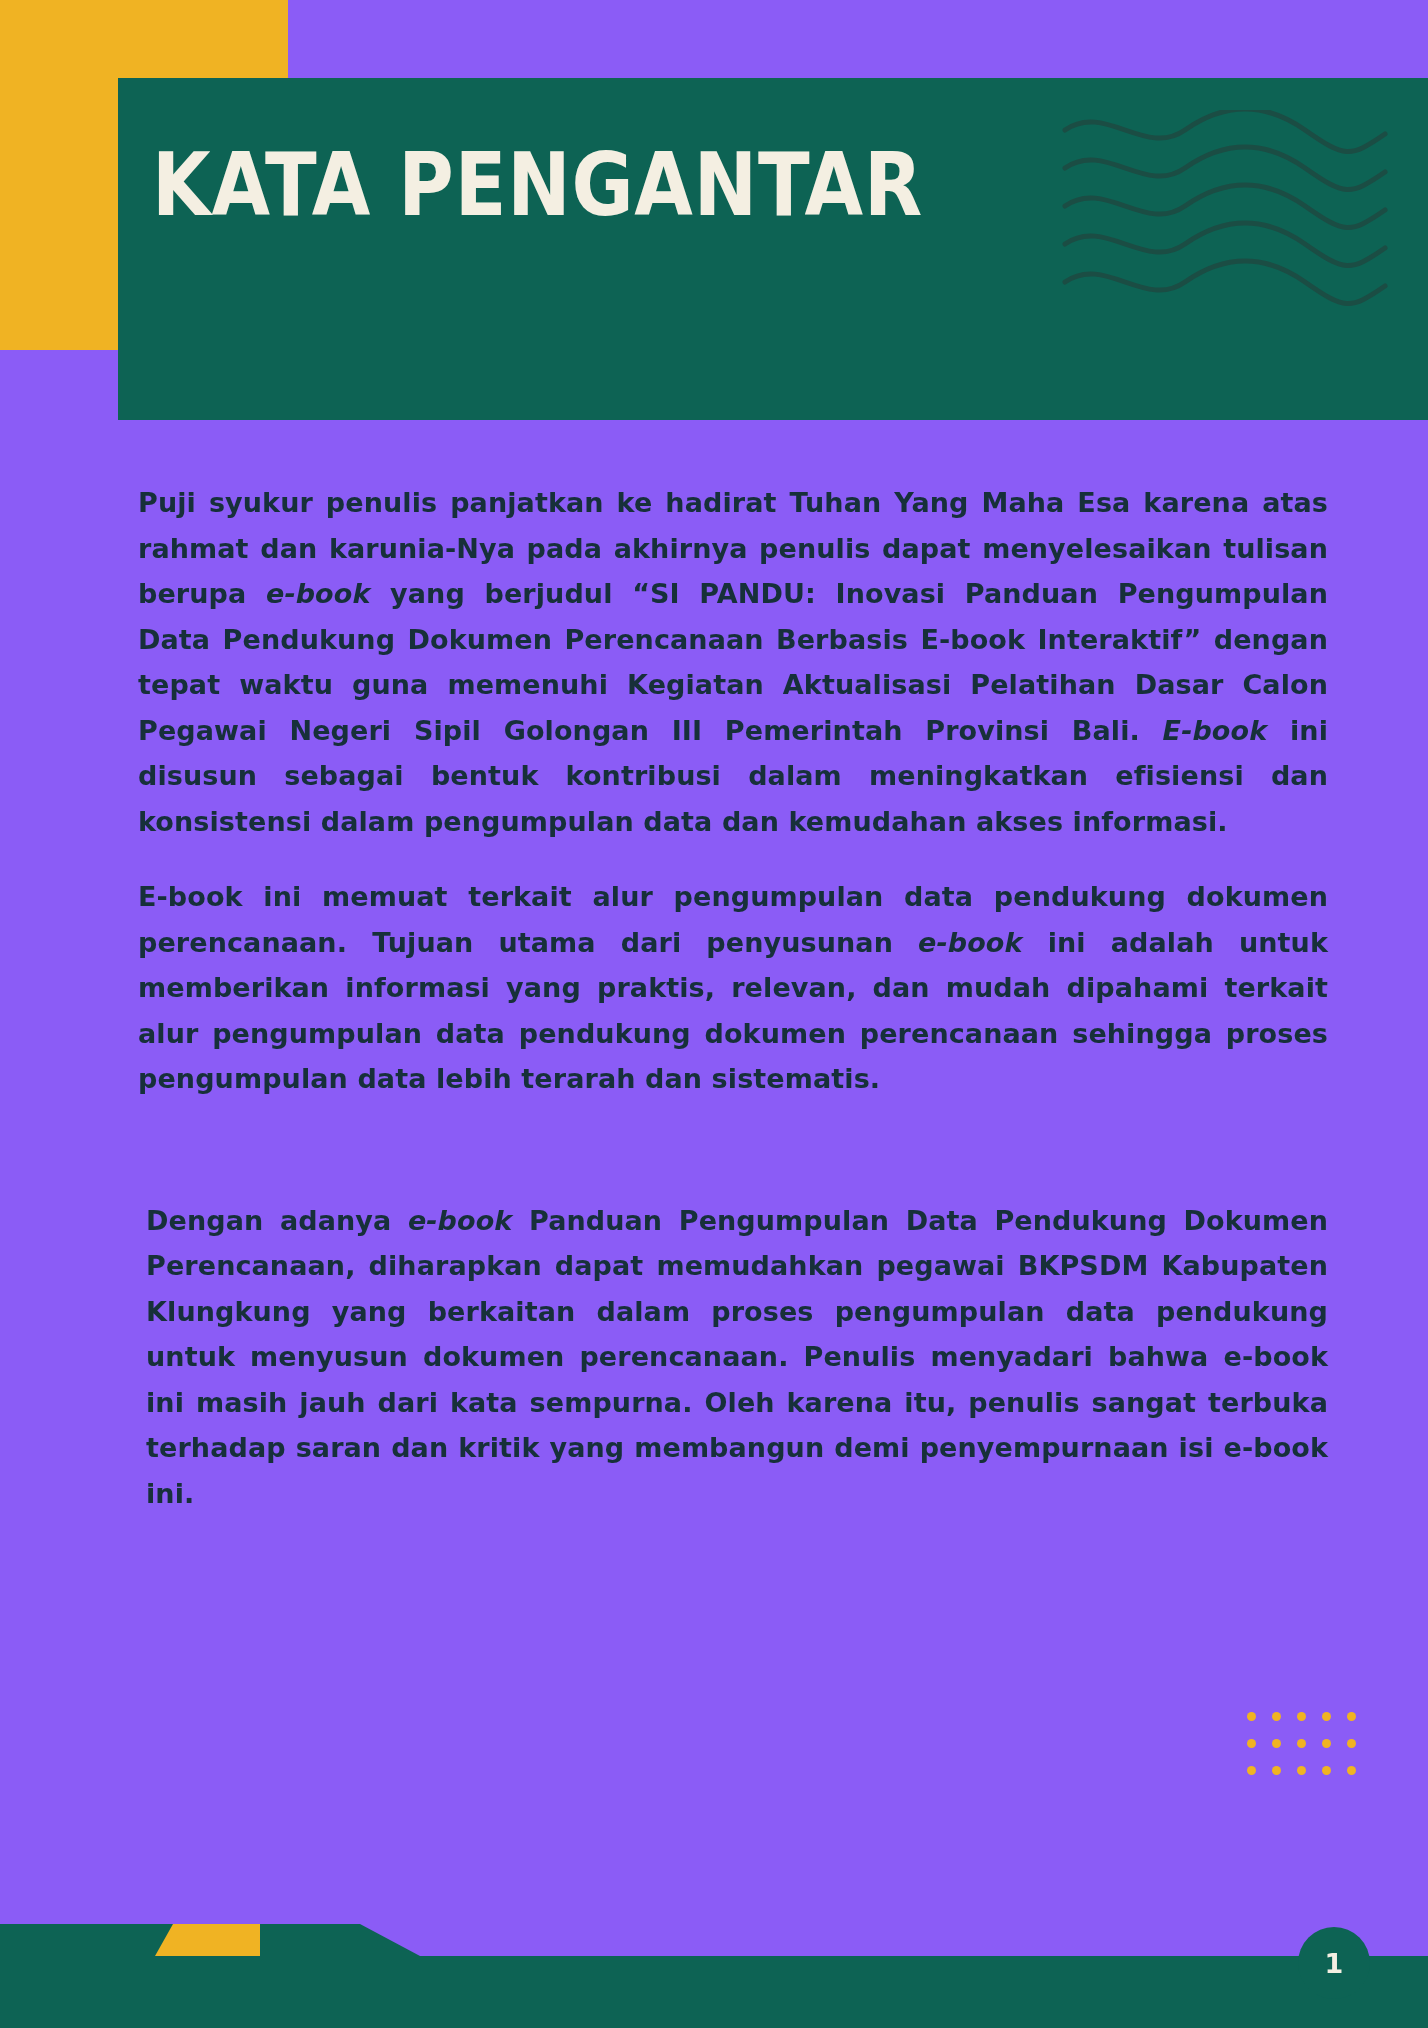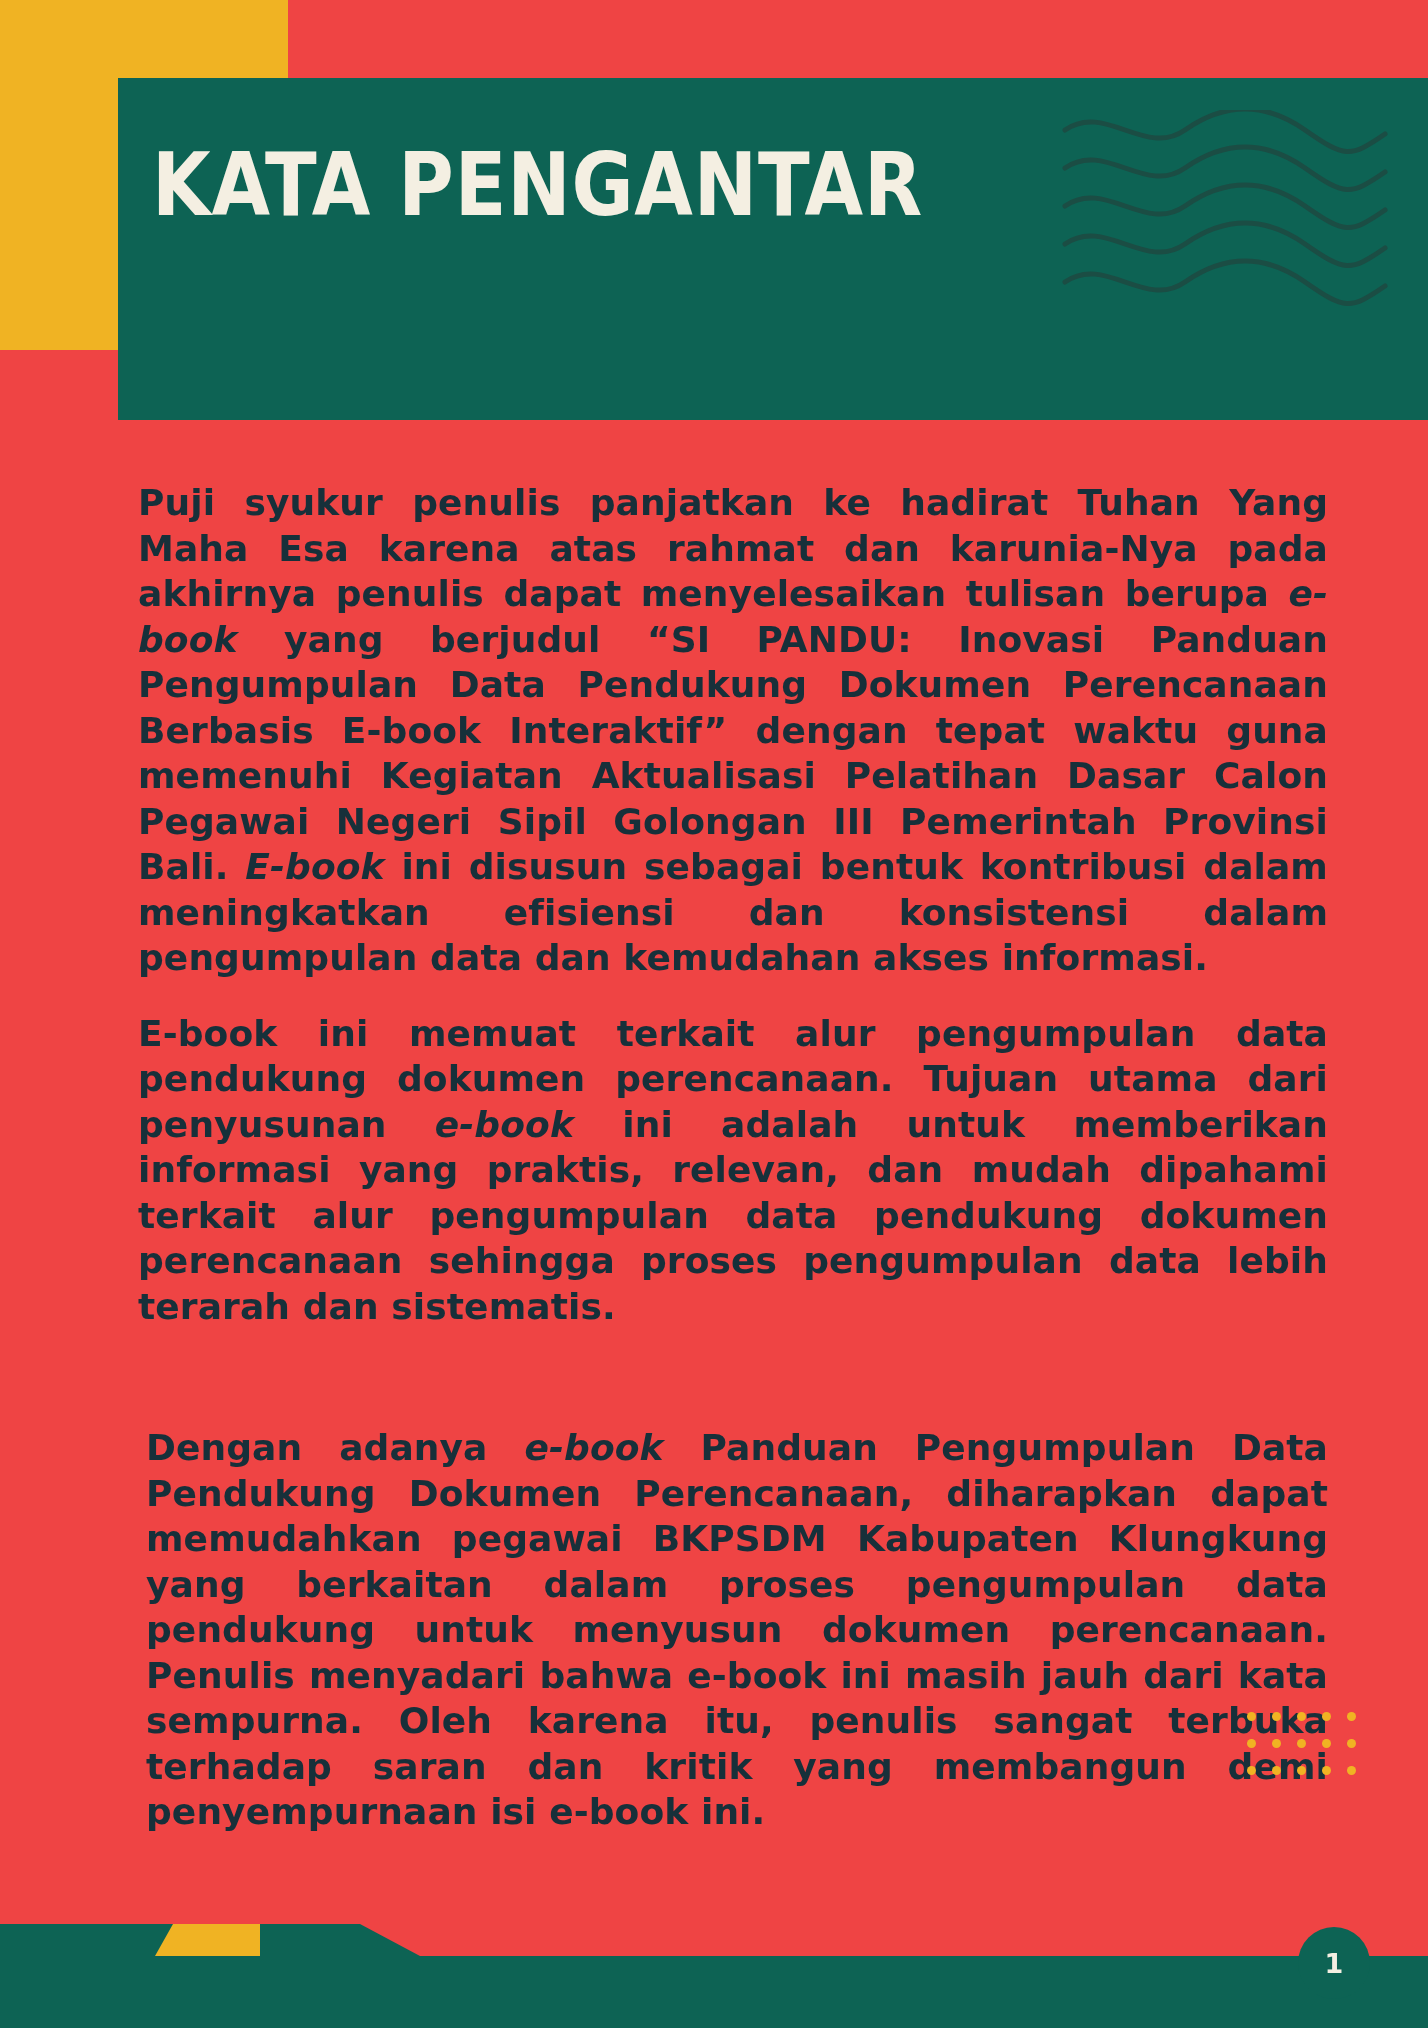--- a/index.html
+++ b/index.html
@@ -7,21 +7,21 @@
     width: 1428px;
     height: 2028px;
     background: #f2ece0;
     font-family: "DejaVu Sans", sans-serif;
     overflow: hidden;
   }
   .page {
     position: relative;
     width: 1428px;
     height: 2028px;
-    background: #ef4444;
+    background: #8b5cf6;
     overflow: hidden;
   }
 
   
   .header-yellow {
     position: absolute;
     left: 0;
     top: 0;
     width: 288px;
     height: 350px;
@@ -61,21 +61,21 @@
 
   
   .content {
     position: absolute;
     left: 138px;
     top: 480px;
     width: 1190px;
   }
   .para {
     color: #17303a;
-    font-size: 36px;
+    font-size: 27px;
     line-height: 45.5px;
     font-weight: bold;
     text-align: justify;
     margin-bottom: 30px;
     letter-spacing: 0.1px;
   }
   .para em { font-style: italic; }
   .para.p3 { padding-left: 8px; }
   .spacer { height: 66px; }
 

